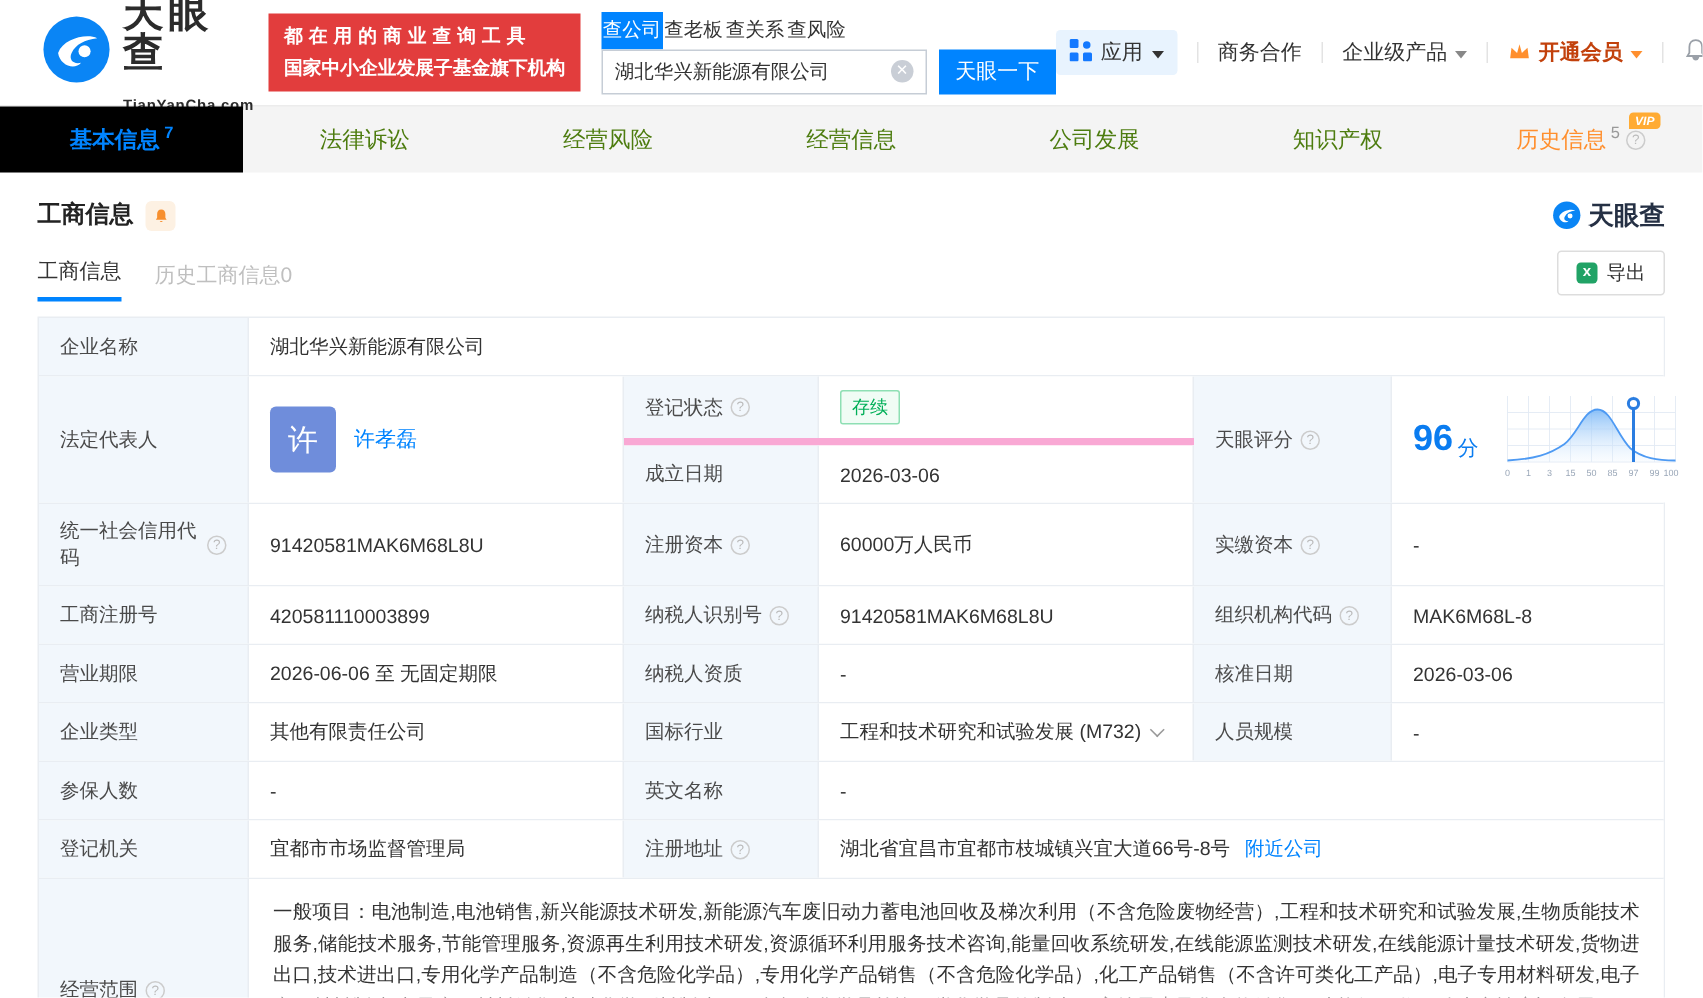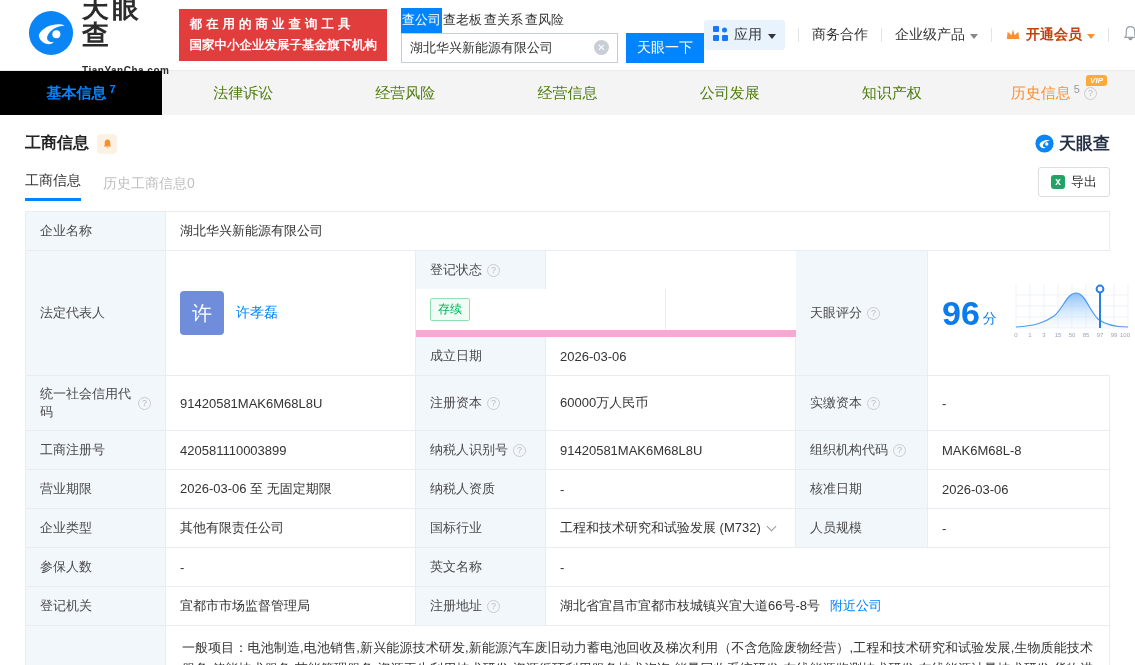--- a/index.html
+++ b/index.html
@@ -67,31 +67,31 @@
   .t-row:last-child { border-bottom:0; }
   .cell { display:flex; align-items:center; padding:9px 14px; border-right:1px solid #e9edf2; min-height:38px; }
   .lbl { background:#f2f7fc; color:#4a4a4a; gap:5px; }
   .val { color:#333; background:#fff; }
   .c1 { width:140px; flex:none; } .c2 { width:250px; flex:none; }
   .c3 { width:130px; flex:none; } .c4 { width:250px; flex:none; }
   .c5 { width:132px; flex:none; } .c6 { flex:1; border-right:0; }
   .span-rest { flex:1; border-right:0; }
   .c34 { width:380px; flex:none; display:flex; flex-direction:column; }
   .subrow { display:flex; flex:1; }
-  .subrow:first-child { border-bottom:7px solid #f9a8d4;flex-direction:column; }
+  .subrow:first-child { border-bottom:5px solid #f9a8d4; }
   .subrow .cell { flex:none; }
   .link { color:#0084ff; cursor:pointer; text-decoration:none; }
   .avatar { width:44px; height:44px; border-radius:4px; background:#6f8ddb; color:#fff; font-size:20px;
     display:flex; align-items:center; justify-content:center; flex:none; }
   .rep-name { margin-left:12px; font-size:14px; }
   .badge-green { color:#00af58; background:#f0fcf5; border:1px solid #8edfb4; border-radius:2px;
     padding:2px 7px; font-size:12px; }
   .chev { display:inline-block; width:7px; height:7px; border-right:1px solid #999; border-bottom:1px solid #999;
     transform:rotate(45deg); margin:-4px 0 0 7px; cursor:pointer; }
-  .score-num { font-size:34px; font-weight:bold; color:#0a7cf0; line-height:1; }
+  .score-num { font-size:24px; font-weight:bold; color:#0a7cf0; line-height:1; }
   .score-unit { font-size:14px; color:#0a7cf0; margin:12px 0 0 3px; }
   .score-cell { gap:0; }
   .minichart { margin-left:16px; }
   .scope-val { line-height:1.62; text-align:justify; padding:11px 16px; }
   .addr-link { margin-left:10px; }
 </style>
 </head>
 <body>
 
 <div class="header">
@@ -331,21 +331,21 @@
       <div class="cell val c4">91420581MAK6M68L8U</div>
       <div class="cell lbl c5">
         <span>组织机构代码</span>
         <span class="q">?</span>
       </div>
       <div class="cell val c6">MAK6M68L-8</div>
     </div>
 
     <div class="t-row">
       <div class="cell lbl c1">营业期限</div>
-      <div class="cell val c2">2026-03-06 至 无固定期限</div>
+      <div class="cell val c2">2026-06-06 至 无固定期限</div>
       <div class="cell lbl c3">纳税人资质</div>
       <div class="cell val c4">-</div>
       <div class="cell lbl c5">核准日期</div>
       <div class="cell val c6">2026-03-06</div>
     </div>
 
     <div class="t-row">
       <div class="cell lbl c1">企业类型</div>
       <div class="cell val c2">其他有限责任公司</div>
       <div class="cell lbl c3">国标行业</div>

